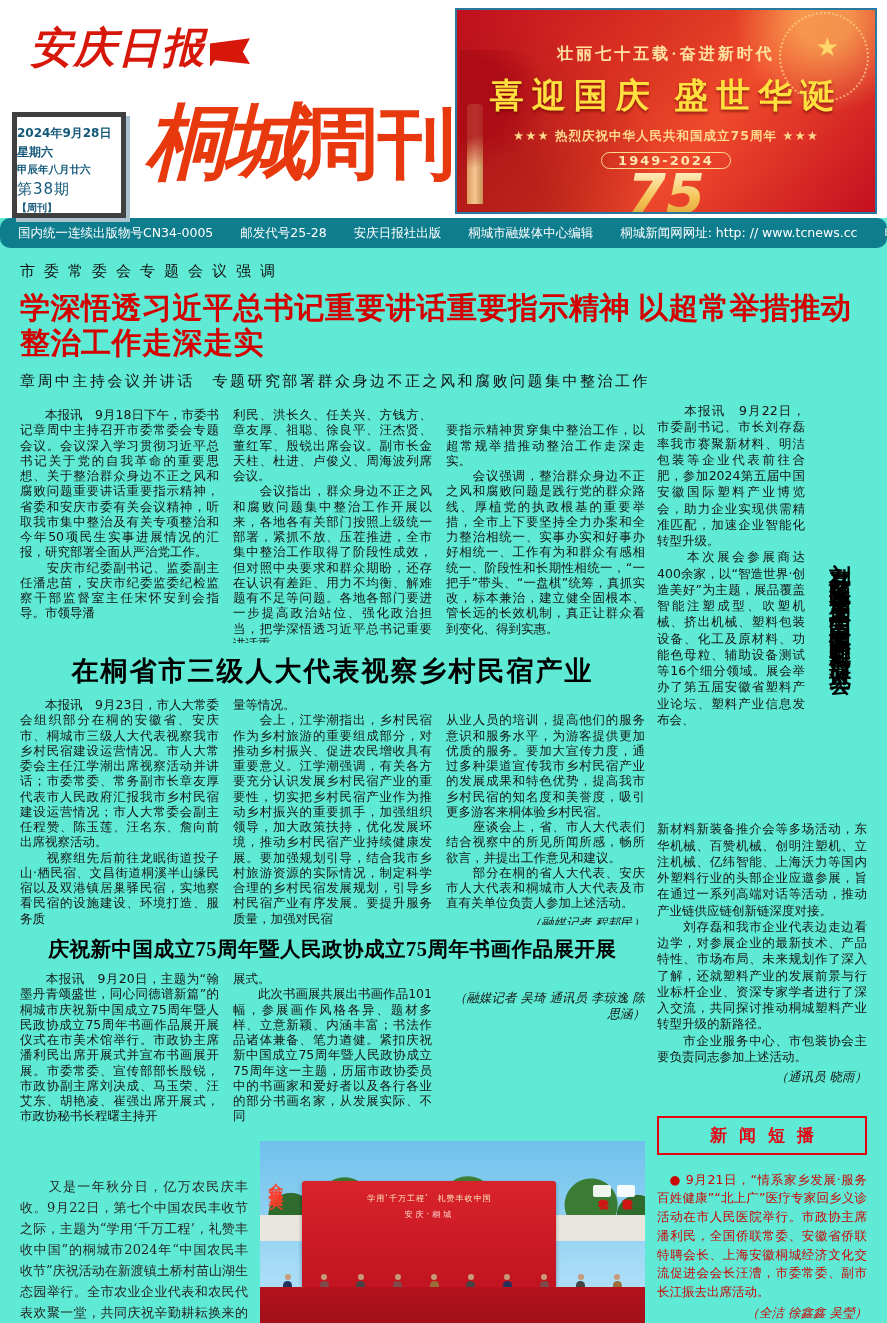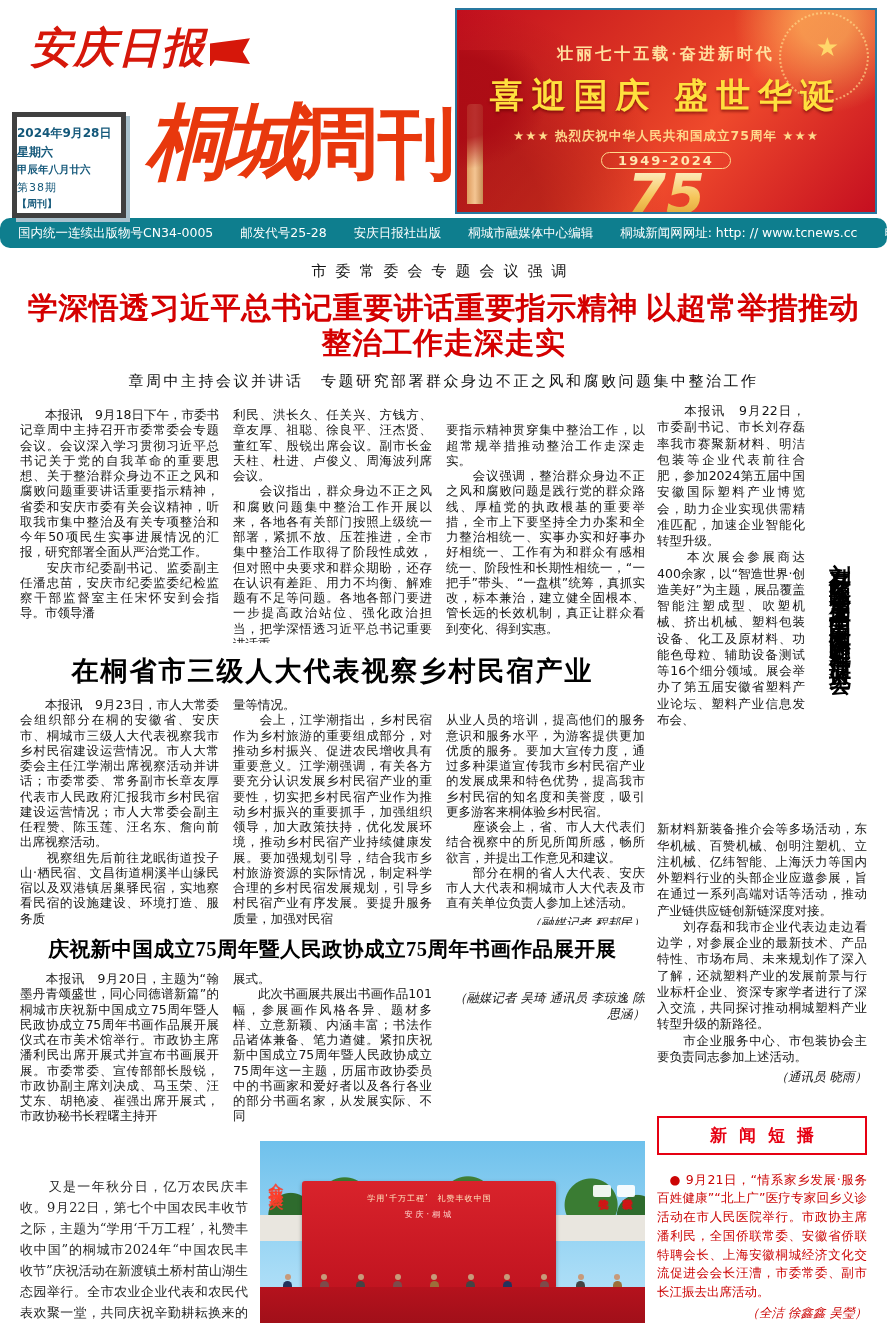--- a/index.html
+++ b/index.html
@@ -1,35 +1,35 @@
 <!DOCTYPE html>
 <html><head>
 <meta charset="utf-8">
 <style>
   html,body { margin:0; padding:0; background:#e8e8e8; }
   .page {
     position:relative; width:887px; height:1323px; margin:0 auto;
-    background:#ffffff; overflow:hidden;
+    background:#5eead4; overflow:hidden;
     font-family:"DejaVu Sans","Liberation Sans",sans-serif;
     color:#141414;
   }
   
   .header { position:relative; height:218px; background:#fff; }
   .logo { position:absolute; left:30px; top:20px; color:#d6170a;
     font-family:"Liberation Serif","DejaVu Serif",serif;
     font-style:italic; font-weight:bold; font-size:42px; letter-spacing:2px; white-space:nowrap; }
   .flag { display:inline-block; width:40px; height:28px; background:#d6170a; margin-left:4px;
     clip-path:polygon(0 18%,100% 0,82% 48%,100% 92%,12% 78%,2% 100%,0 100%); vertical-align:middle; }
   .date-box { position:absolute; left:12px; top:112px; width:104px; height:88px;
     border:5px solid #404040; box-shadow:4px 4px 0 #a9c2ce; background:#fff;
     color:#14587a; text-align:left; padding-top:8px; }
   .db-date { font-size:12px; font-weight:bold; }
   .db-week { font-size:12px; font-weight:bold; margin-top:2px; }
   .db-lunar { font-size:10.5px; font-weight:bold; margin-top:2px; }
-  .db-issue { font-size:11px; margin-top:3px; letter-spacing:1px; }
+  .db-issue { font-size:15px; margin-top:3px; letter-spacing:1px; }
   .db-ed { font-size:10px; font-weight:bold; margin-top:2px; }
   .masthead { position:absolute; left:146px; top:96px; width:315px; height:118px;
     color:#e8380d; white-space:nowrap; line-height:90px; }
   .m-calli { font-family:"DejaVu Serif","Liberation Serif",serif; font-style:italic;
     font-weight:bold; font-size:82px; letter-spacing:-4px; }
   .m-bold { font-size:78px; font-weight:900; letter-spacing:-2px; font-family:"DejaVu Sans",sans-serif; }
   
   .banner { position:absolute; left:455px; top:8px; width:422px; height:206px;
     border:2px solid #2878a0; box-sizing:border-box; overflow:hidden; text-align:center;
     background:
@@ -51,21 +51,21 @@
   .bn-years { display:inline-block; margin-top:7px; border:1.5px solid #ffd98c; border-radius:12px;
     padding:0 16px; color:#ffe7b0; font-size:13px; font-weight:bold; letter-spacing:2px; position:relative; }
   .bn-num { margin-top:-4px; font-size:56px; font-weight:900; font-style:italic;
     background:linear-gradient(#fff6d8,#f5c55a 55%,#d99a2b); -webkit-background-clip:text;
     background-clip:text; color:transparent; position:relative; line-height:1.05; }
   
   .infobar { height:30px; background:#0e7e8e; color:#ffffff; display:flex; align-items:center;
     gap:0; padding:0 18px; font-size:12.5px; white-space:nowrap;border-radius:10px; }
   .infobar span { margin-right:27px; }
   
-  .content-top { padding:10px 20px 0; text-align:center; }
+  .content-top { padding:10px 20px 0; }
   .kicker { font-size:15px; letter-spacing:9px; color:#111; margin-top:4px; }
   .headline1 { color:#d40000; font-size:30px; font-weight:900; letter-spacing:0.5px;
     font-family:"Liberation Serif","DejaVu Serif",serif; margin-top:10px; line-height:1.15; }
   .subhead { font-size:15px; letter-spacing:2.5px; color:#111; margin-top:12px; margin-bottom:4px; }
   .content-main { display:flex; gap:12px; padding:8px 20px 0; }
   .left-zone { width:625px; flex:0 0 625px; }
   .right-zone { flex:1; overflow:hidden; }
   .cols3 { display:flex; gap:14px; overflow:hidden; }
   .col { flex:1; font-size:12.5px; line-height:1.22; text-align:justify; white-space:pre-line; color:#151515; }
   .byline { display:block; text-align:right; font-family:"DejaVu Serif",serif; font-style:italic; margin-top:4px; }

